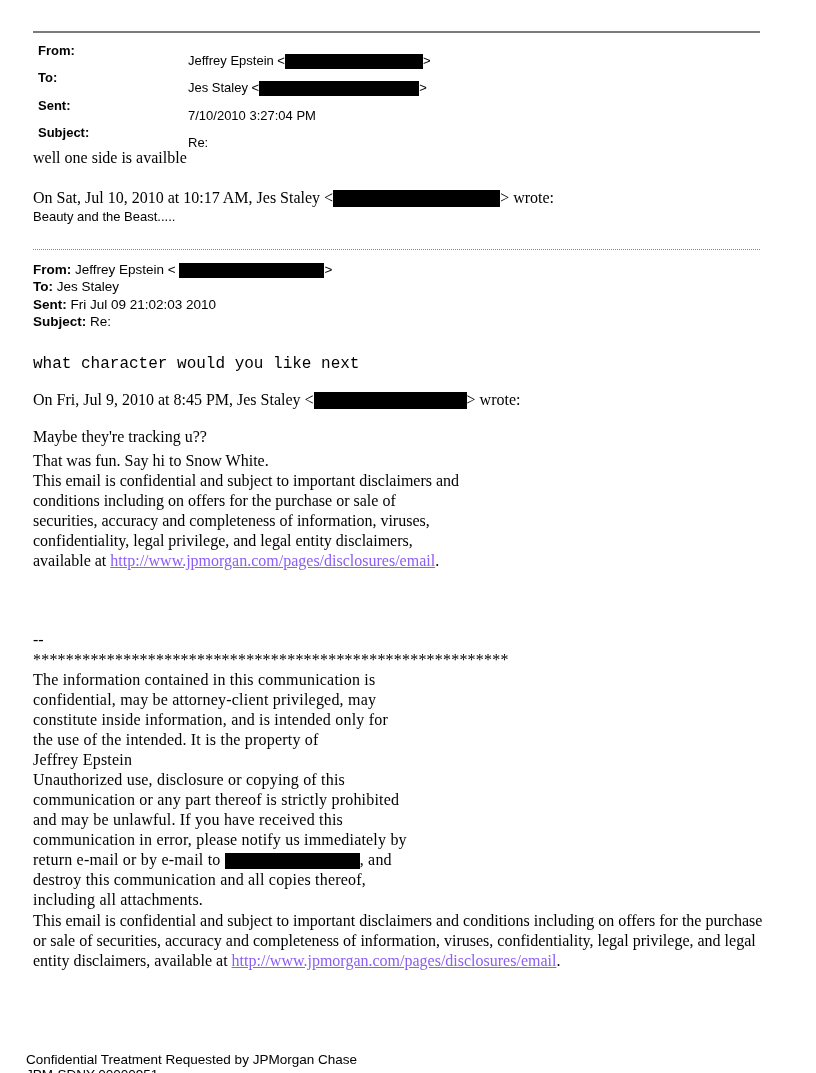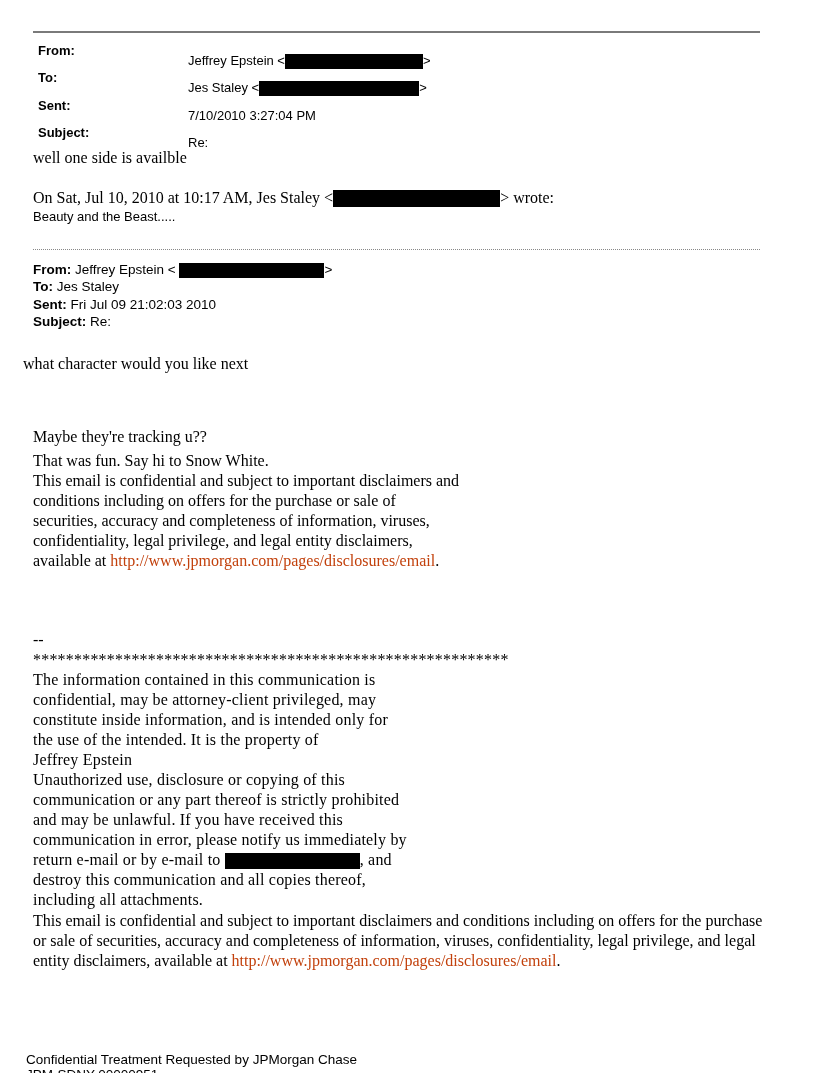--- a/index.html
+++ b/index.html
@@ -26,21 +26,21 @@
   
   .serif { font-family: "Liberation Serif", serif; font-size: 16px; line-height: 20px; white-space: nowrap; }
   .msg1-body { position: absolute; left: 33px; top: 148px; }
   .quote1-intro { position: absolute; left: 33px; top: 188px; }
   .quote1-body { position: absolute; left: 33px; top: 209px; font-family: "Liberation Sans", sans-serif; font-size: 13px; }
 
   
   .header2 { position: absolute; left: 33px; top: 261px; font-family: "Liberation Sans", sans-serif; font-size: 13.5px; line-height: 17.3px; }
   .header2 .hlabel { font-weight: bold; }
 
-  .msg2-body { position: absolute; left: 23px; top: 354px; }
+  .msg2-body { position: absolute; left: 33px; top: 354px; font-family: Liberation Mono, monospace; }
   .quote2-intro { position: absolute; left: 33px; top: 390px; }
   .quote2-line { position: absolute; left: 33px; top: 427px; }
   .quote2-block { position: absolute; left: 33px; top: 451px; }
 
   .sig-sep { position: absolute; left: 33px; top: 630px; }
   .sig-block { position: absolute; left: 33px; top: 650px; letter-spacing: 0.2px; }
 
   .final-disclaimer { position: absolute; left: 33px; top: 911px; }
 
   .footer { position: absolute; left: 0; right: 0; top: 1052px; display: flex; justify-content: space-between;
@@ -48,21 +48,21 @@
 
   
   .redact { display: inline-block; background: #000000; height: 15px; vertical-align: text-bottom; transform: translateY(1px); }
   .r-from1 { width: 138px; }
   .r-to1 { width: 160px; }
   .r-quote1 { width: 167px; height: 17px; }
   .r-from2 { width: 145px; }
   .r-quote2 { width: 153px; height: 17px; }
   .r-sig { width: 135px; height: 16px; }
 
-  a.doc-link, .doc-link { color: #c2410c; cursor: pointer; }
+  a.doc-link, .doc-link { color: #8b5cf6; text-decoration: underline; cursor: pointer; }
 </style>
 </head>
 <body>
 
 <div class="page">
 
   <div class="rule1"></div>
 
   <div class="header1">
     <div class="hrow">
@@ -92,20 +92,21 @@
 
   <div class="header2">
     <div><span class="hlabel">From:</span><span> Jeffrey Epstein &lt;</span> <span class="redact r-from2"></span><span>&gt;</span></div>
     <div><span class="hlabel">To:</span><span> Jes Staley</span></div>
     <div><span class="hlabel">Sent:</span><span> Fri Jul 09 21:02:03 2010</span></div>
     <div><span class="hlabel">Subject:</span><span> Re:</span></div>
   </div>
 
   <div class="serif msg2-body">what character would you like next</div>
 
+  <div class="serif quote2-intro"><span>On Fri, Jul 9, 2010 at 8:45 PM, Jes Staley &lt;</span><span class="redact r-quote2"></span><span>&gt; wrote:</span></div>
   <div class="serif quote2-line">Maybe they're tracking u??</div>
 
   <div class="serif quote2-block">
     <div>That was fun. Say hi to Snow White.</div>
     <div>This email is confidential and subject to important disclaimers and</div>
     <div>conditions including on offers for the purchase or sale of</div>
     <div>securities, accuracy and completeness of information, viruses,</div>
     <div>confidentiality, legal privilege, and legal entity disclaimers,</div>
     <div><span>available at </span><span class="doc-link">http://www.jpmorgan.com/pages/disclosures/email</span><span>.</span></div>
   </div>

